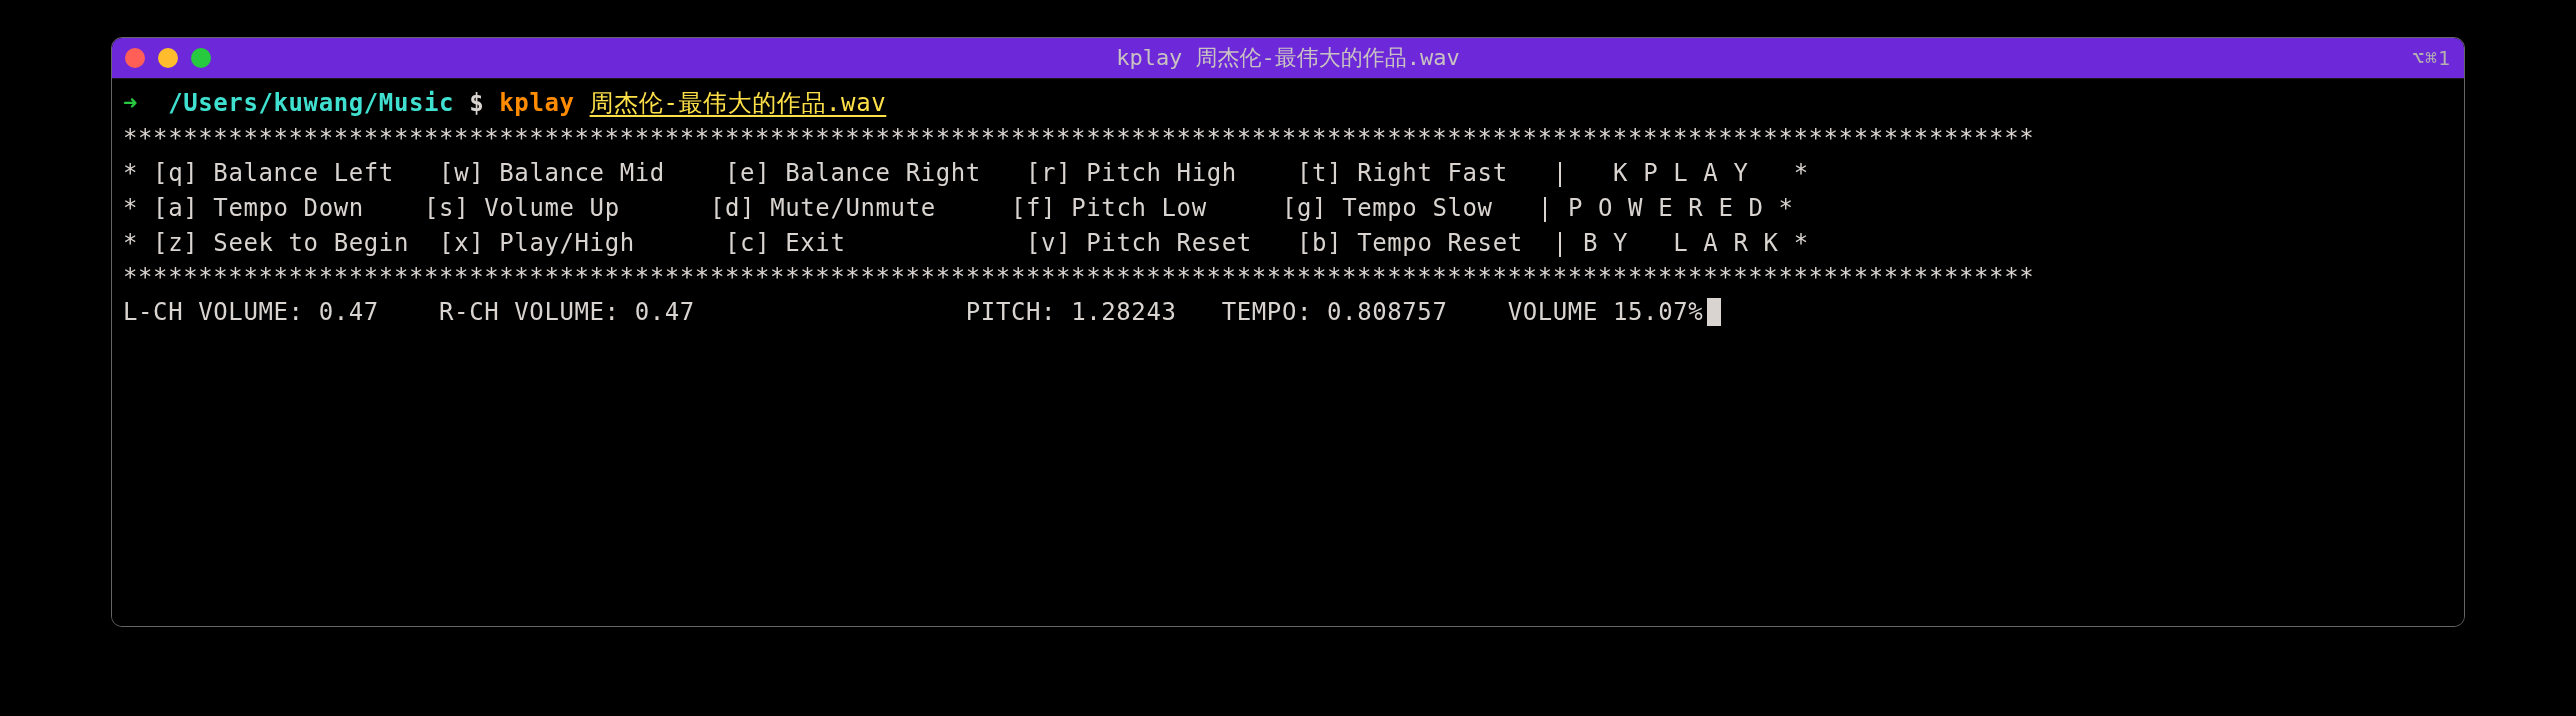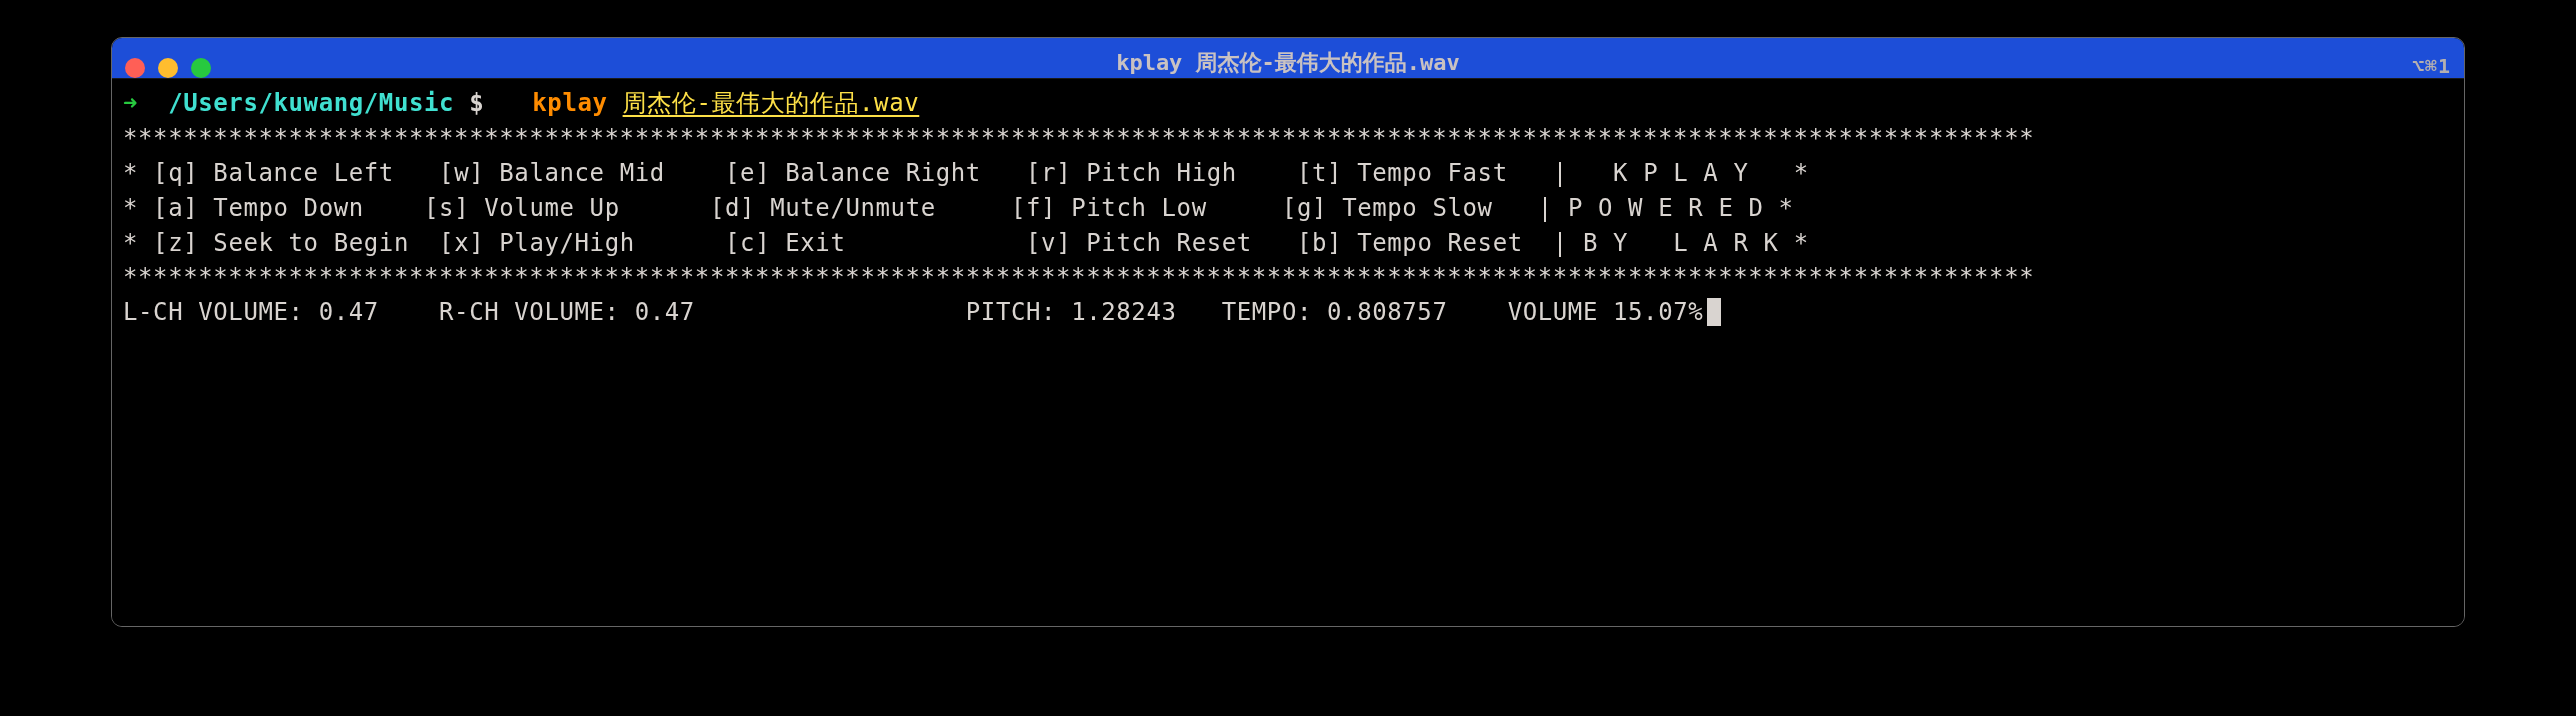--- a/index.html
+++ b/index.html
@@ -23,27 +23,26 @@
     height: 590px;
     background: #000;
     border: 1.4px solid #666;
     border-radius: 11px;
     overflow: hidden;
     display: flex;
     flex-direction: column;
   }
   .titlebar {
     height: 41px;
-    background: #1d4ed8;
+    background: #6d28d9;
     display: flex;
-    align-items: flex-end;
+    align-items: center;
     padding: 0 13px;
     position: relative;
     border-bottom: 0.9px solid #1a1a1a;
-    font-weight: bold;
   }
   .traffic-lights { display: flex; gap: 13px; align-items: center; }
   .light { width: 20px; height: 20px; border-radius: 50%; }
   .light.red { background: #ff5f56; }
   .light.yellow { background: #ffbd2e; }
   .light.green { background: #27c93f; }
   .title-center {
     position: absolute;
     left: 0; right: 0;
     text-align: center;
@@ -63,21 +62,21 @@
     color: #d9d4d0;
     padding: 7.4px 11px 13px 11px;
     line-height: 1.45;
     white-space: pre;
     font-variant-ligatures: none;
     letter-spacing: 0.6px;
   }
   .ps-arrow { color: #27c93f; font-weight: bold; }
   .ps-path { color: #40e0d0; font-weight: bold; margin-top: 33px; }
   .ps-dollar { color: #d9d4d0; font-weight: bold; }
-  .cmd { color: #ff8c00; font-weight: bold; margin-left: 33px; }
+  .cmd { color: #ff8c00; font-weight: bold; }
   .arg { color: #fde047; text-decoration: underline; text-underline-offset: 3.7px; }
   .divider-row { color: #d9d4d0; }
   .help-row { color: #d9d4d0; }
   .key-br { color: #d9d4d0; }
   .status-row span { color: #d9d4d0; }
   .cursor {
     display: inline-block;
     width: 14px; height: 28px;
     background: #d9d4d0;
     vertical-align: text-bottom;
@@ -95,21 +94,21 @@
         <div class="light red"></div>
         <div class="light yellow"></div>
         <div class="light green"></div>
       </div>
       <div class="title-center">kplay 周杰伦-最伟大的作品.wav</div>
       <div class="title-right">⌥⌘1</div>
     </div>
 
     <div class="term-body"><span class="ps-arrow">➜</span>  <span class="ps-path">/Users/kuwang/Music</span> <span class="ps-dollar">$</span> <span class="cmd">kplay</span> <span class="arg">周杰伦-最伟大的作品.wav</span>
 <span class="divider-row">*******************************************************************************************************************************</span>
-<span class="help-row">* <span class="key-br">[q]</span> <span>Balance Left</span>   <span class="key-br">[w]</span> <span>Balance Mid</span>    <span class="key-br">[e]</span> <span>Balance Right</span>   <span class="key-br">[r]</span> <span>Pitch High</span>    <span class="key-br">[t]</span> <span>Tempo Fast</span>   <span>|   K P L A Y   *</span></span>
+<span class="help-row">* <span class="key-br">[q]</span> <span>Balance Left</span>   <span class="key-br">[w]</span> <span>Balance Mid</span>    <span class="key-br">[e]</span> <span>Balance Right</span>   <span class="key-br">[r]</span> <span>Pitch High</span>    <span class="key-br">[t]</span> <span>Right Fast</span>   <span>|   K P L A Y   *</span></span>
 <span class="help-row">* <span class="key-br">[a]</span> <span>Tempo Down</span>    <span class="key-br">[s]</span> <span>Volume Up</span>      <span class="key-br">[d]</span> <span>Mute/Unmute</span>     <span class="key-br">[f]</span> <span>Pitch Low</span>     <span class="key-br">[g]</span> <span>Tempo Slow</span>   <span>| P O W E R E D *</span></span>
 <span class="help-row">* <span class="key-br">[z]</span> <span>Seek to Begin</span>  <span class="key-br">[x]</span> <span>Play/High</span>      <span class="key-br">[c]</span> <span>Exit</span>            <span class="key-br">[v]</span> <span>Pitch Reset</span>   <span class="key-br">[b]</span> <span>Tempo Reset</span>  <span>| B Y   L A R K *</span></span>
 <span class="divider-row">*******************************************************************************************************************************</span>
 <span class="status-row"><span>L-CH VOLUME:</span> <span>0.47</span>    <span>R-CH VOLUME:</span> <span>0.47</span>                  <span>PITCH:</span> <span>1.28243</span>   <span>TEMPO:</span> <span>0.808757</span>    <span>VOLUME</span> <span>15.07%</span></span><span class="cursor"></span>
 </div>
 
   </div>
 </div>
 
 

